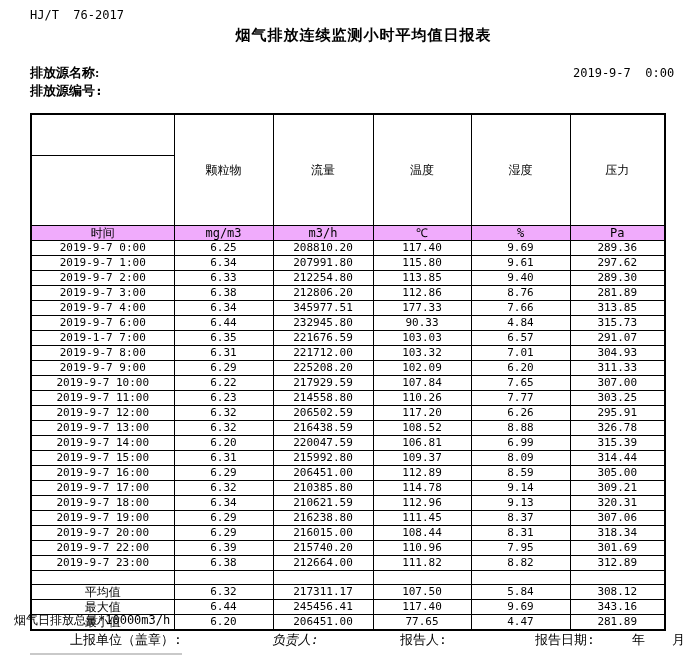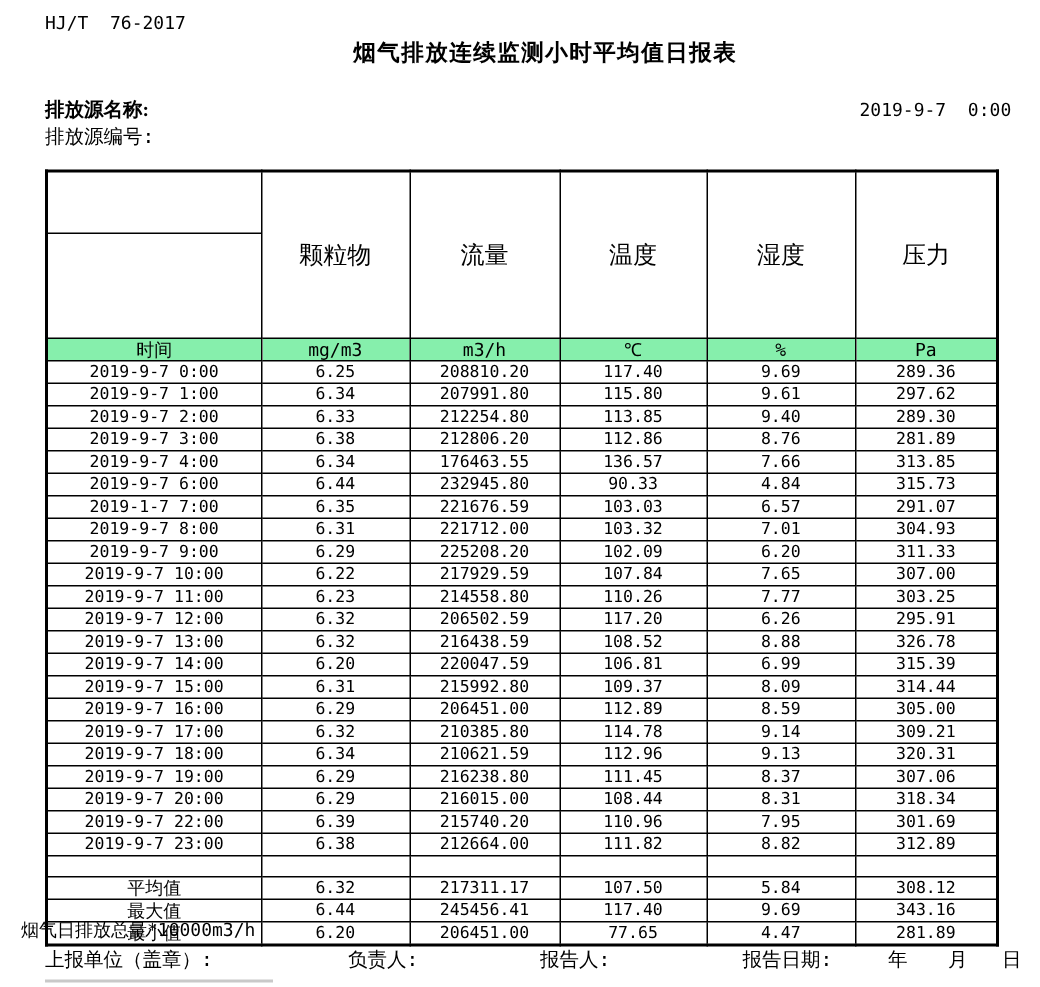--- a/index.html
+++ b/index.html
@@ -6,45 +6,45 @@
   html,body { margin:0; padding:0; background:#fff; }
   body {
     width:693px; height:658px; position:relative;
     font-family:"DejaVu Sans Mono","Liberation Mono",monospace;
     color:#000;
   }
   .abs { position:absolute; }
   #std-code   { left:30px; top:8px;  font-size:12px; font-weight:normal; white-space:pre; }
   #page-title { left:0; top:26px; width:693px; text-align:center; font-size:15px; font-weight:bold; letter-spacing:1px;margin-left:17px; }
   #src-name   { left:30px; top:64px; font-size:13px; font-weight:bold;font-family:Liberation Serif, serif; }
-  #src-id     { left:30px; top:82px; font-size:13px; font-weight:normal; }
+  #src-id     { left:30px; top:82px; font-size:13px; font-weight:bold; }
   #report-dt  { left:573px; top:66px; font-size:12px; white-space:pre; }
 
   table#report-table {
     position:absolute; left:30px; top:113px; width:634px;
     border-collapse:collapse; table-layout:fixed;
     font-size:11px; border:2px solid #000;
   }
   #report-table td {
     border:1px solid #000; text-align:center; vertical-align:middle;
     padding:0; height:14px; line-height:14px; overflow:hidden; white-space:pre;
   }
-  tr.hdr-row td { height:27px; line-height:27px; font-size:16px; }
+  tr.hdr-row td { height:27px; line-height:27px; font-size:12px; }
   td.hdr-split { padding:0; }
   td.hdr-split .half-top    { height:13px; border-bottom:1px solid #000; }
   td.hdr-split .half-bottom { height:13px; }
-  tr.unit-row td { background:#86efac; font-size:12px; }
+  tr.unit-row td { background:#f0abfc; font-size:12px; }
   tr.spacer-row td { height:13px; line-height:13px; border-bottom:2px solid #000; }
   tr.summary-row td:first-child { font-size:12px; }
 
   #note        { left:14px;  top:612px; font-size:12px; }
   #footer-sign { left:0; top:631px; width:693px; height:18px; font-size:13px; }
-  #footer-sign span { position:absolute; white-space:pre; }
+  #footer-sign span { position:absolute; white-space:pre;margin-left:40px; }
   #lbl-unit   { left:30px; }
-  #lbl-resp   { left:232px; }
+  #lbl-resp   { left:232px;font-style:italic; }
   #lbl-rept   { left:360px; }
   #lbl-rdate  { left:495px; }
   #lbl-year   { left:592px; }
   #lbl-month  { left:632px; }
   #lbl-day    { left:668px; }
   #partial-line { left:30px; top:653px; width:152px; height:2px; background:#c9c9c9; }
 </style>
 </head>
 <body>
 
@@ -112,22 +112,22 @@
         <td>2019-9-7 3:00</td>
         <td>6.38</td>
         <td>212806.20</td>
         <td>112.86</td>
         <td>8.76</td>
         <td>281.89</td>
       </tr>
       <tr class="data-row">
         <td>2019-9-7 4:00</td>
         <td>6.34</td>
-        <td>176463.55</td>
-        <td>136.57</td>
+        <td>345977.51</td>
+        <td>177.33</td>
         <td>7.66</td>
         <td>313.85</td>
       </tr>
       <tr class="data-row">
         <td>2019-9-7 6:00</td>
         <td>6.44</td>
         <td>232945.80</td>
         <td>90.33</td>
         <td>4.84</td>
         <td>315.73</td>

